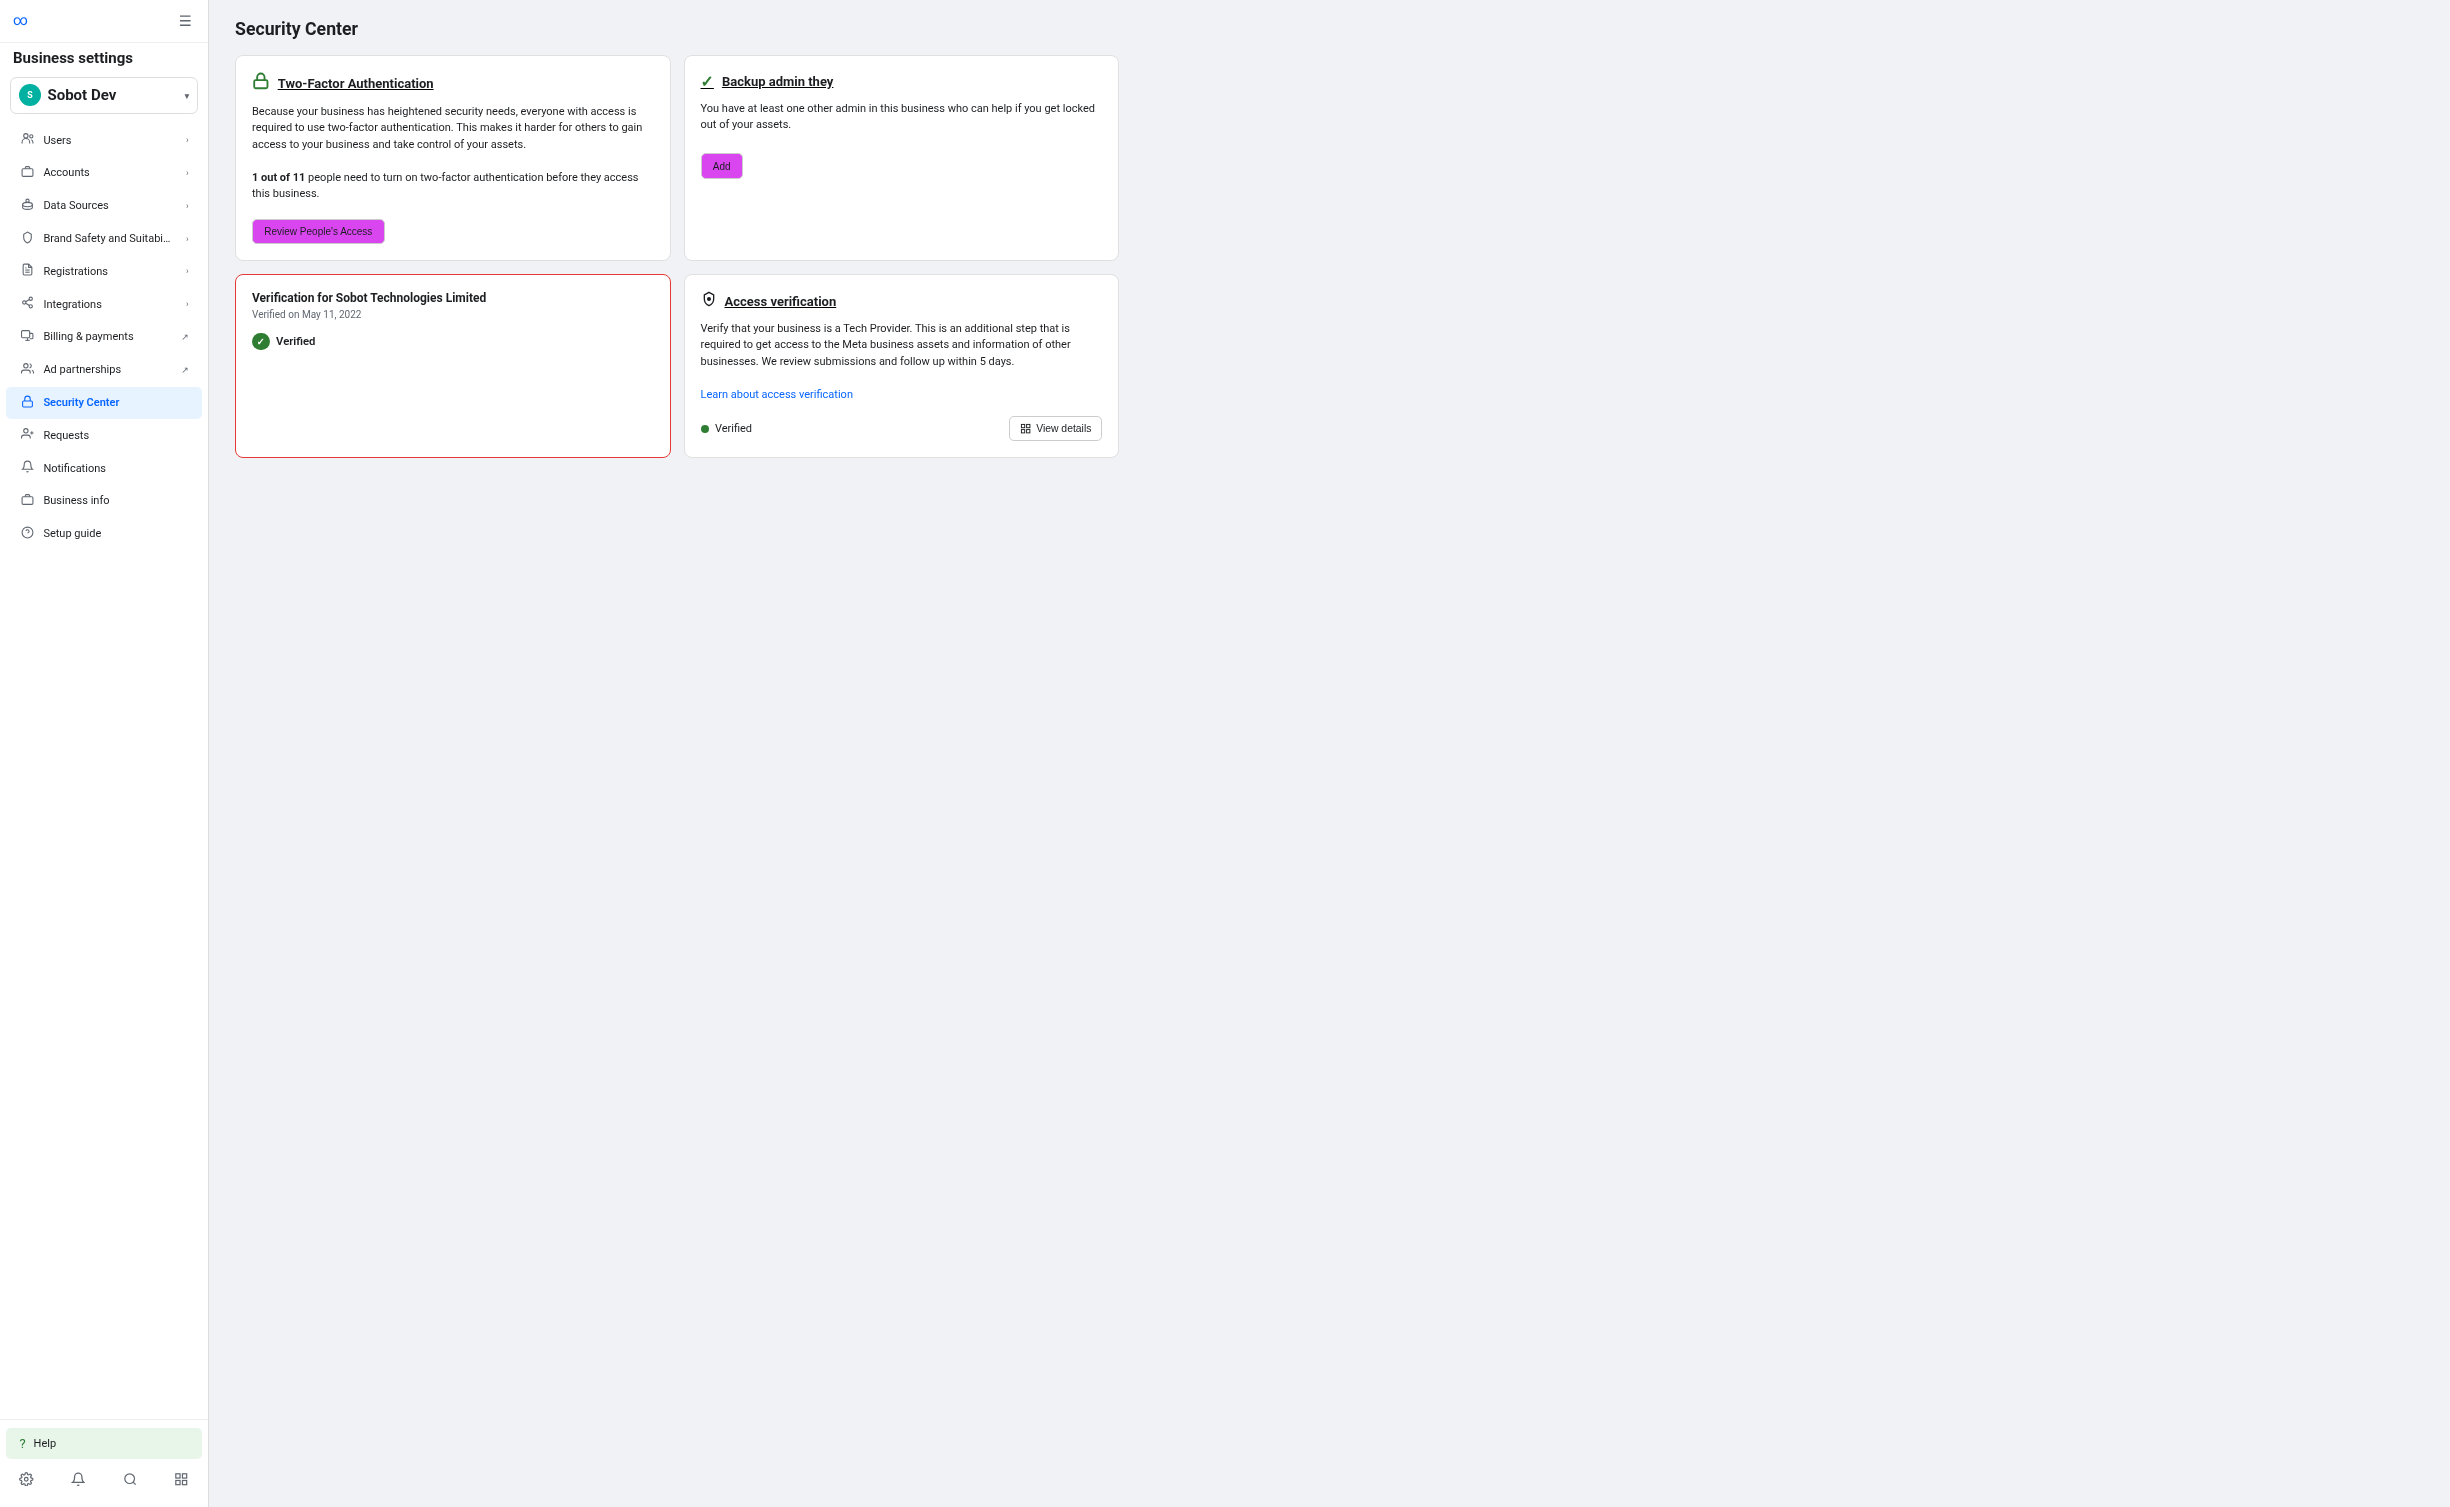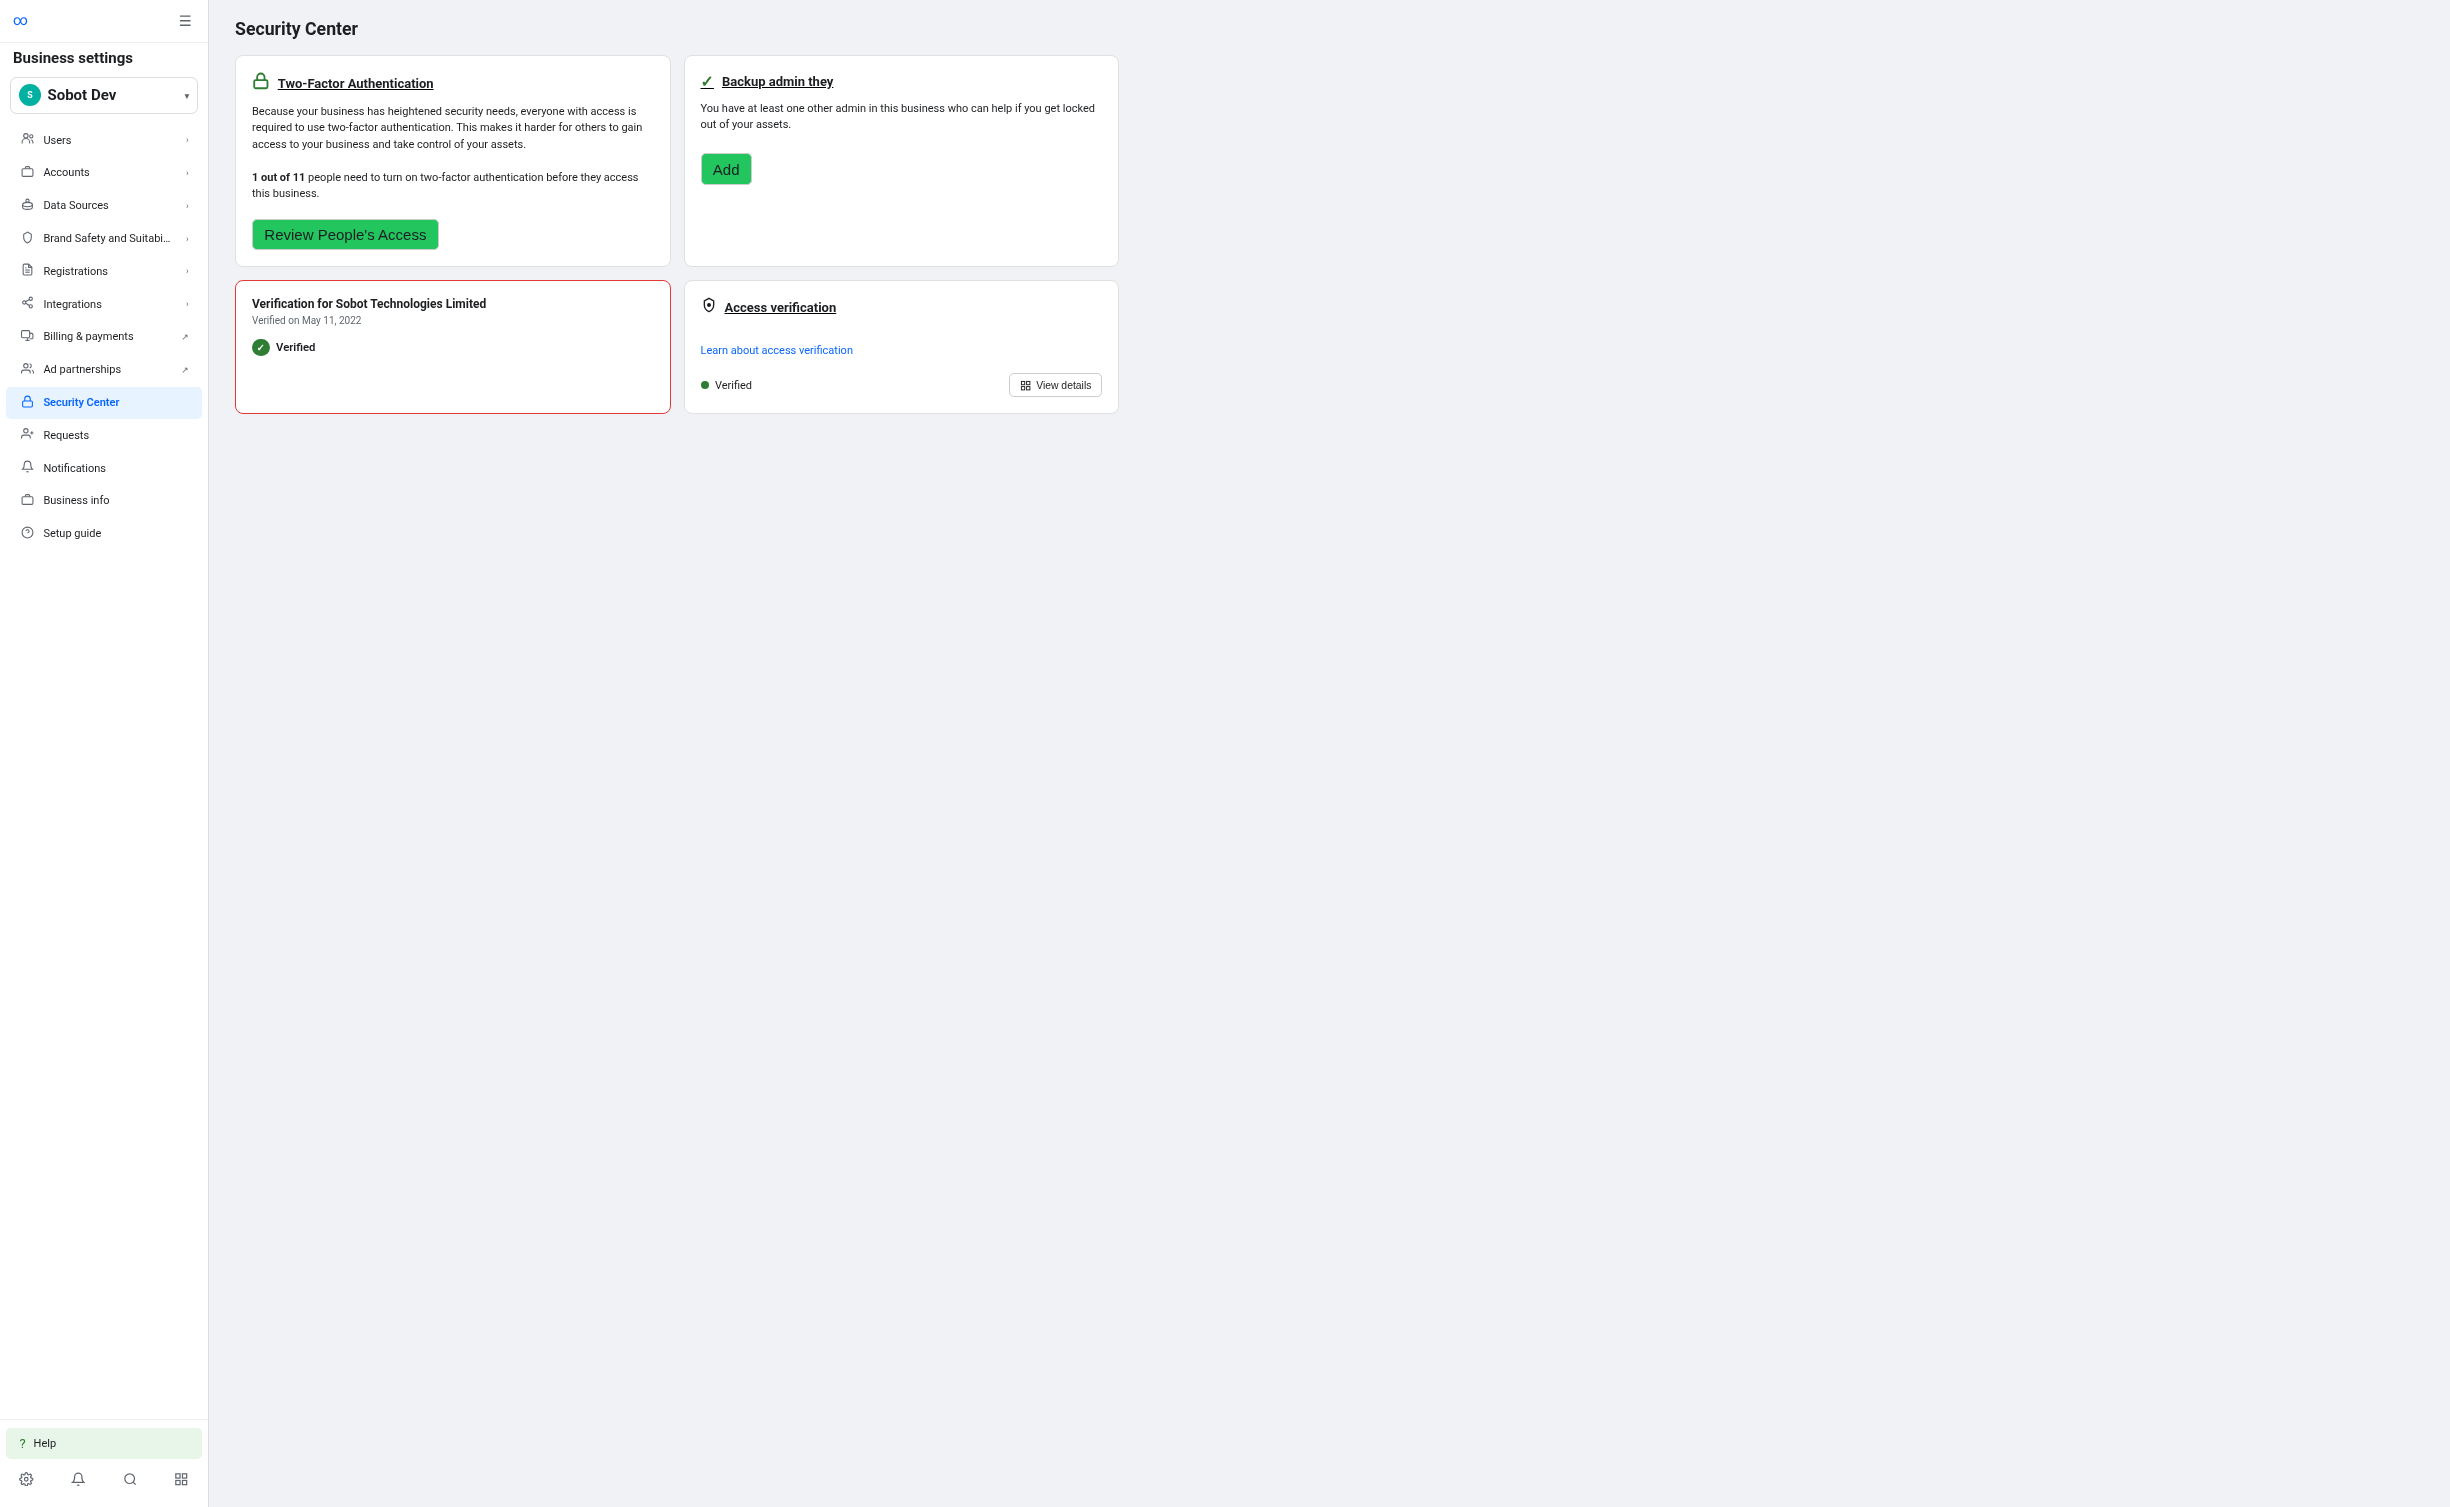--- a/index.html
+++ b/index.html
@@ -213,22 +213,22 @@
       margin-bottom: 9.6px;
     }
     .card-body strong {
       font-weight: 700;
     }
     .card-button {
       display: inline-block;
       padding: 6.4px 11.3px;
       border: 0.8px solid #ccc;
       border-radius: 4.8px;
-      background: #22c55e;
-      font-size: 15px;
+      background: #d946ef;
+      font-size: 10px;
       cursor: pointer;
       color: #1c1e21;
       margin-top: 6.4px;
     }
     
     .card-verification {
       border: 1.2px solid #e53935;
       grid-column: 1;
     }
     .verification-title {
@@ -565,20 +565,21 @@
       <div class="card-header">
         <span class="card-icon-shield">
           <svg width="16" height="16" viewBox="0 0 24 24" fill="none" stroke="#1c1e21" stroke-width="2">
               <path d="M12 2l7 4v6c0 5-3.5 8.5-7 10-3.5-1.5-7-5-7-10V6z"></path>
               <circle cx="12" cy="12" r="2" fill="#1c1e21"></circle>
             </svg>
         </span>
         <span class="card-title">Access verification</span>
       </div>
       <div class="card-body">
+        <p>Verify that your business is a Tech Provider. This is an additional step that is required to get access to the Meta business assets and information of other businesses. We review submissions and follow up within 5 days.</p>
         <br>
         <a href="#" class="link-blue">Learn about access verification</a>
       </div>
       <div class="access-status">
         <div class="status-verified">
           <div class="status-dot"></div>
           <span>Verified</span>
         </div>
         <button class="view-details-btn">
           <svg width="11.3" height="11.3" viewBox="0 0 24 24" fill="none" stroke="#1c1e21" stroke-width="2">

